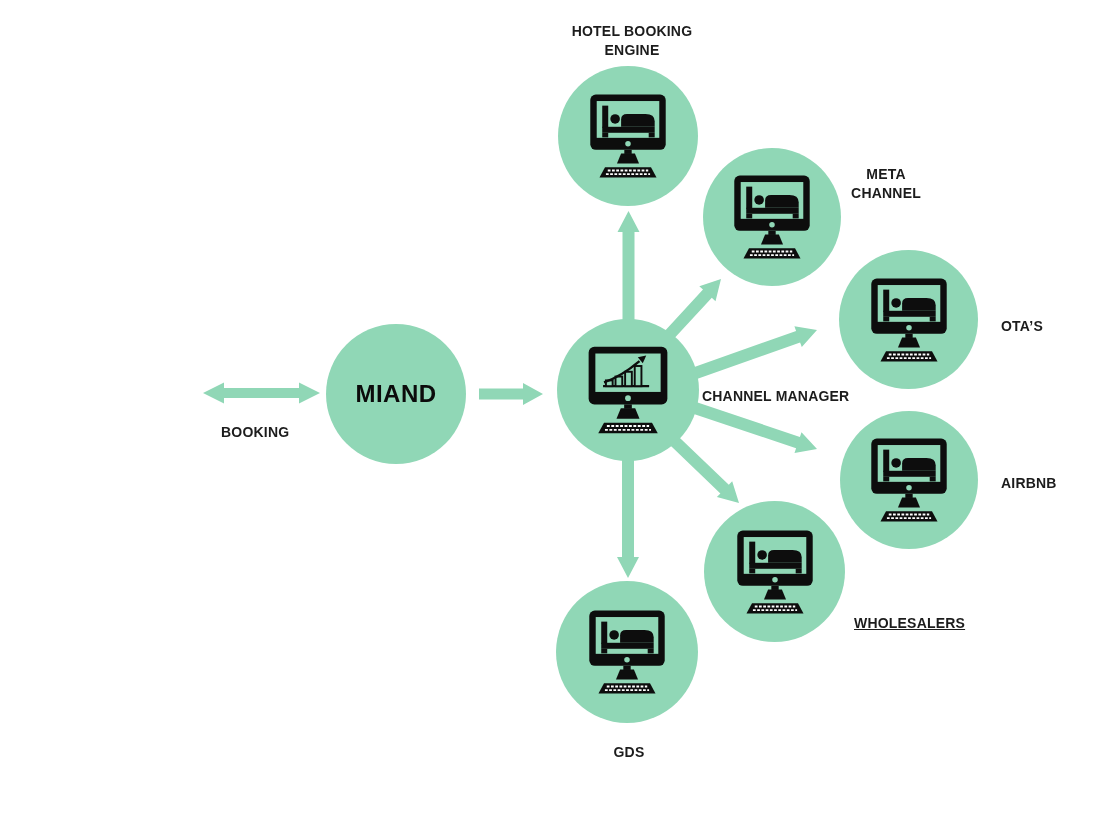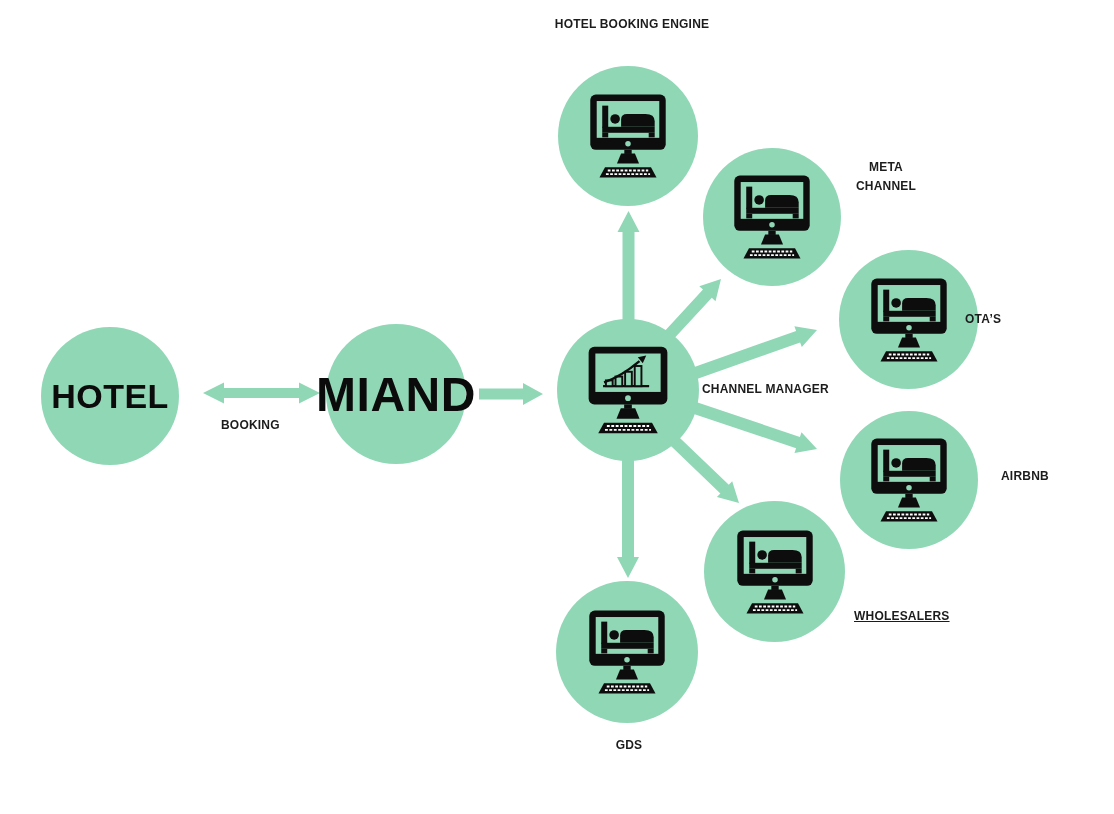--- a/index.html
+++ b/index.html
@@ -14,24 +14,24 @@
     font-family:"Liberation Sans",sans-serif;overflow:hidden;
   }
   .arrows{position:absolute;left:0;top:0;}
   .arrow{fill:var(--green);}
   .node{
     position:absolute;border-radius:50%;background:var(--green);
     display:flex;align-items:center;justify-content:center;
   }
   .node-label{font-weight:700;color:#0b0b0b;letter-spacing:.5px;}
   #n-hotel .node-label{font-size:34px;}
-  #n-miand .node-label{font-size:48px;}
+  #n-miand .node-label{font-size:24px;}
   .small-label{
-    position:absolute;font-size:12px;font-weight:600;color:var(--text);
-    letter-spacing:.2px;line-height:19px;white-space:nowrap;
+    position:absolute;font-size:14px;font-weight:600;color:var(--text);
+    letter-spacing:.2px;line-height:19px;white-space:nowrap;margin-top:7px;
   }
   .centered{transform:translateX(-50%);text-align:center;white-space:normal;}
   .node-icon{width:92px;height:92px;display:block;}
   #n-cm .node-icon{width:96px;height:96px;}
   .ic{fill:var(--ink);}
   .scr{fill:var(--green);}
   .kline{stroke:#fff;stroke-width:2;stroke-dasharray:3 1.6;}
   .cline{stroke:var(--ink);stroke-width:2.5;fill:none;}
   .brect{fill:var(--green);stroke:var(--ink);stroke-width:2;}
 
@@ -43,21 +43,21 @@
   #n-meta{left:703px;top:148px;width:138px;height:138px;}
   #n-ota{left:839px;top:250px;width:139px;height:139px;}
   #n-airbnb{left:840px;top:411px;width:138px;height:138px;}
   #n-ws{left:704px;top:501px;width:141px;height:141px;}
   #n-gds{left:556px;top:581px;width:142px;height:142px;}
 
   
   #lb-hbe{left:632px;top:15px;width:160px;}
   #lb-meta{left:886px;top:158px;width:90px;}
   #lb-cm{left:702px;top:380px;}
-  #lb-ota{left:965px;top:310px;}
+  #lb-ota{left:1001px;top:310px;}
   #lb-airbnb{left:1001px;top:467px;}
   #lb-ws{left:854px;top:607px;text-decoration:underline;}
   #lb-gds{left:629px;top:736px;}
   #lb-strategy{left:221px;top:416px;}
 </style>
 </head>
 <body>
 
 <svg width="0" height="0" style="position:absolute" aria-hidden="true">
   <defs>
@@ -103,23 +103,20 @@
     <polygon class="arrow" points="203,393 224,382.5 224,388 299,388 299,382.5 320,393 299,403.5 299,398 224,398 224,403.5"></polygon>
     <polygon class="arrow" points="479,388.5 523,388.5 523,383 543,394 523,405 523,399.5 479,399.5"></polygon>
     <polygon class="arrow" points="622.5,340 622.5,232 617.5,232 628.5,211 639.5,232 634.5,232 634.5,340"></polygon>
     <polygon class="arrow" points="664.4,349.1 711.8,297.8 715.5,301.2 721,279 699.3,286.2 703,289.6 655.6,340.9"></polygon>
     <polygon class="arrow" points="692,380.7 800.1,342.4 801.8,347.1 817,330 794.4,326.3 796.1,331 688,369.3"></polygon>
     <polygon class="arrow" points="693.1,413.7 796.1,448.3 794.5,453 817,449 801.5,432.2 799.9,436.9 696.9,402.3"></polygon>
     <polygon class="arrow" points="660.8,436.3 720.4,493.4 716.9,497 739,503 732.2,481.2 728.8,484.8 669.2,427.7"></polygon>
     <polygon class="arrow" points="622,450 622,557 617,557 628,578 639,557 634,557 634,450"></polygon>
   </svg>
 
-  <div class="node" id="n-hotel">
-    <span class="node-label">HOTEL</span>
-  </div>
 
   <div class="node" id="n-miand">
     <span class="node-label">MIAND</span>
   </div>
 
   <div class="node" id="n-cm">
     <svg class="node-icon">
         <use href="#sym-chart-monitor"></use>
       </svg>
   </div>

